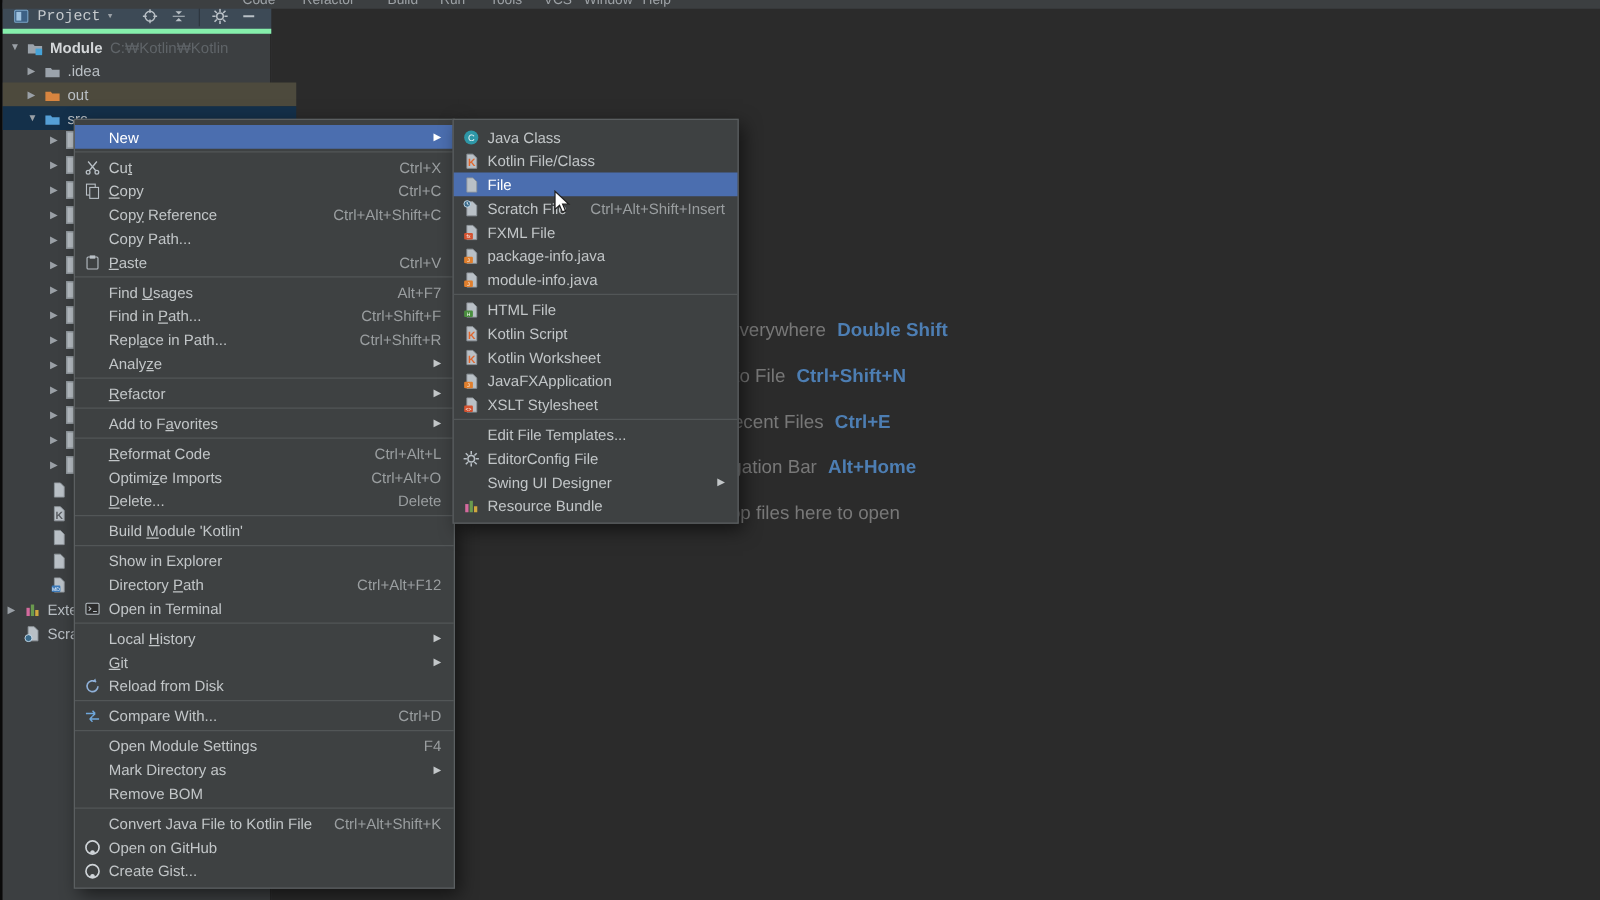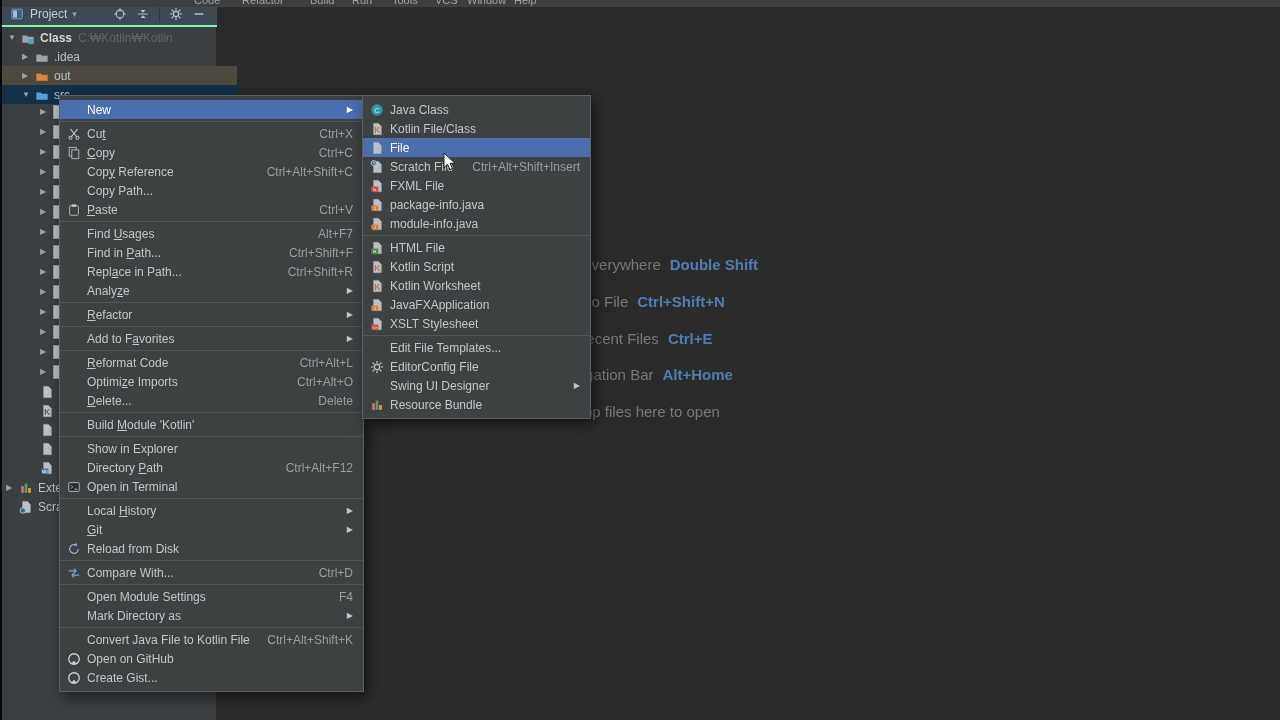--- a/index.html
+++ b/index.html
@@ -3,21 +3,21 @@
 <meta charset="utf-8">
 <style>
   html,body{margin:0;padding:0;background:#2b2b2b;}
   #stage{position:relative;width:1280px;height:720px;background:#2b2b2b;overflow:hidden;
          font-family:"Liberation Sans",sans-serif;border-left:2px solid #0a0a0a;box-sizing:border-box;}
   
   #menubar{position:absolute;left:0;top:0;width:1280px;height:7px;background:#3c3f41;overflow:hidden;z-index:3;}
   #menubar .frag{position:absolute;top:-6px;font-size:11px;color:#9da2a6;white-space:nowrap;}
   
   #panel{position:absolute;left:0;top:0;width:215px;height:720px;background:#3c3f41;z-index:2;border-right:1px solid #282828;box-sizing:border-box;}
-  #panel-header{position:absolute;left:0;top:2px;width:215px;height:25px;background:#3d4a56;display:flex;align-items:center;border-bottom:2px solid #86efac;box-sizing:border-box;}
+  #panel-header{position:absolute;left:0;top:2px;width:215px;height:25px;background:#3d4a56;display:flex;align-items:center;border-bottom:4px solid #86efac;box-sizing:border-box;font-family:Liberation Mono, monospace;}
   #panel-header .ph-ico{margin-left:8px;display:flex;}
   #panel-title{margin-left:6px;font-size:12px;color:#c6cacd;}
   .ph-chev{color:#9aa0a6;font-size:9px;margin-left:5px;}
   .ph-right{margin-left:auto;display:flex;align-items:center;gap:9px;padding-right:11px;}
   .ph-right span{display:flex;}
   .ph-div{width:1px;height:16px;background:#2e3740;}
   .trow{position:absolute;left:0;width:215px;height:19px;display:flex;align-items:center;font-size:12px;color:#b9bfc4;white-space:nowrap;}
   .trow .arr{width:13px;font-size:8px;color:#9aa0a6;flex:0 0 auto;}
   .trow .tico{display:flex;margin-right:5px;flex:0 0 auto;}
   .trow .bold{font-weight:bold;color:#d4d7d9;}
@@ -103,21 +103,21 @@
     </div>
     <div id="tree">
         <div class="trow" style="top: 28px; padding-left: 6px;">
           <span class="arr">▼</span>
           <span class="tico">
             <svg width="14" height="14" viewBox="0 0 16 16" xmlns="http://www.w3.org/2000/svg">
               <path d="M1.5 5h5l1.2 1.6H14.5V13.5h-13z" fill="#9ba3ab"></path>
               <rect x="8.5" y="9" width="6" height="6" fill="#46a3d8"></rect>
             </svg>
           </span>
-          <span class="bold">Class</span>
+          <span class="bold">Module</span>
           <span class="suffix">C:₩Kotlin₩Kotlin</span>
         </div>
         <div class="trow" style="top: 47px; padding-left: 20px;">
           <span class="arr">▶</span>
           <span class="tico">
             <svg width="14" height="14" viewBox="0 0 16 16" xmlns="http://www.w3.org/2000/svg">
               <path d="M1.5 5h5l1.2 1.6H14.5V13.5h-13z" fill="#9ba3ab"></path>
             </svg>
           </span>
           <span>.idea</span>
@@ -412,20 +412,24 @@
       <div class="sep"></div>
       <div class="mi">
         <span class="ico"></span>
         <span class="lbl">Open Module Settings</span>
         <span class="sc">F4</span>
       </div>
       <div class="mi">
         <span class="ico"></span>
         <span class="lbl">Mark Directory as</span>
         <span class="arr">▶</span>
+      </div>
+      <div class="mi">
+        <span class="ico"></span>
+        <span class="lbl">Remove BOM</span>
       </div>
       <div class="sep"></div>
       <div class="mi">
         <span class="ico"></span>
         <span class="lbl">Convert Java File to Kotlin File</span>
         <span class="sc">Ctrl+Alt+Shift+K</span>
       </div>
       <div class="mi">
         <span class="ico">
           <svg width="14" height="14" viewBox="0 0 16 16" xmlns="http://www.w3.org/2000/svg">

